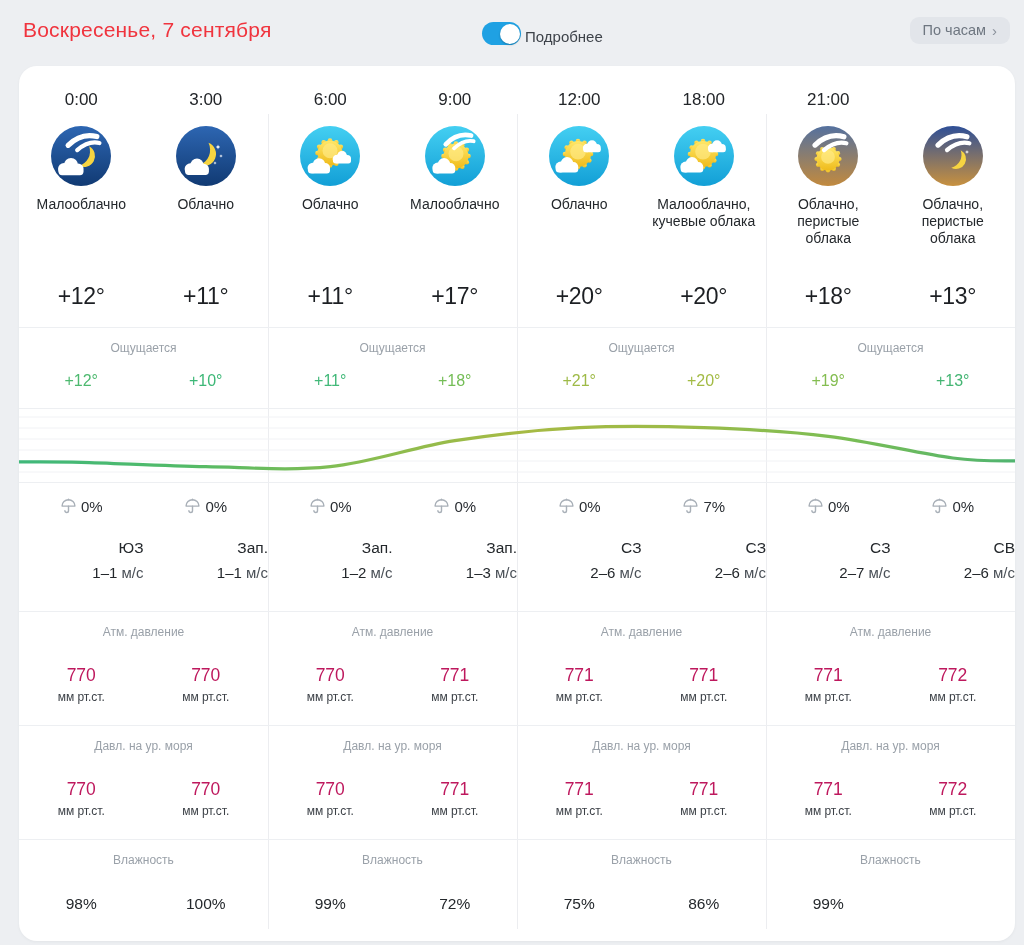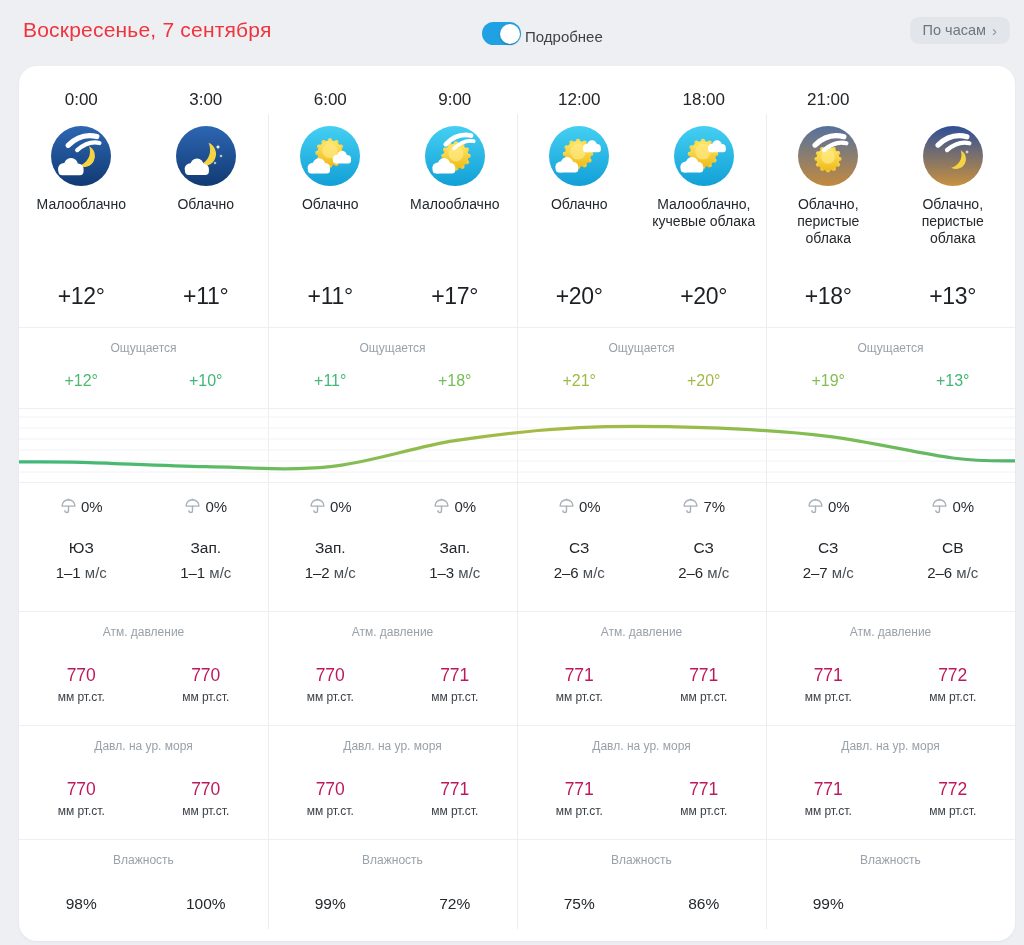--- a/index.html
+++ b/index.html
@@ -74,21 +74,21 @@
   .row-feels{height:41px;}
   .feels{font-size:16px;font-weight:500;padding-top:5px;}
   .chart-block{
     height:75px;box-sizing:border-box;position:relative;
     border-top:1px solid #edeff2;border-bottom:1px solid #edeff2;
   }
   .chart-block svg{position:absolute;left:0;top:0;}
   .row-precip{height:37px;}
   .precip{font-size:15px;color:#2a2e33;padding-top:9px;display:flex;align-items:center;justify-content:center;gap:4px;}
   .umb{flex:0 0 auto;}
-  .row-wind{height:91px;}
+  .row-wind{height:91px;text-align:right;}
   .wind-cell{padding-top:19px;}
   .wind-dir{font-size:15.5px;color:#24282c;margin-bottom:7px;}
   .wind-speed{font-size:15px;color:#24282c;}
   .unit{font-size:15px;color:#4a5057;}
   .row-press{height:70px;}
   .pcell{padding-top:10px;}
   .pnum{font-size:17.5px;color:#be185d;}
   .punit{font-size:12px;color:#3c4147;margin-top:4px;}
   .row-humidity{height:58px;}
   .hum{font-size:15.5px;color:#24282c;padding-top:12px;}

